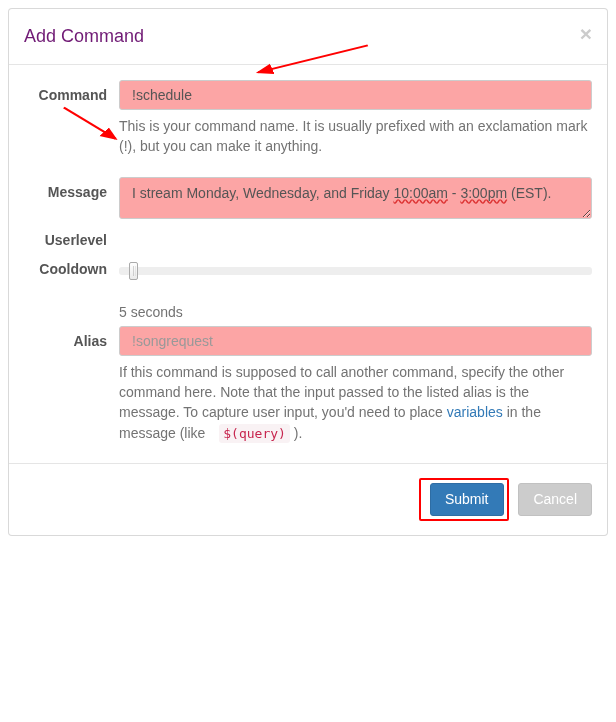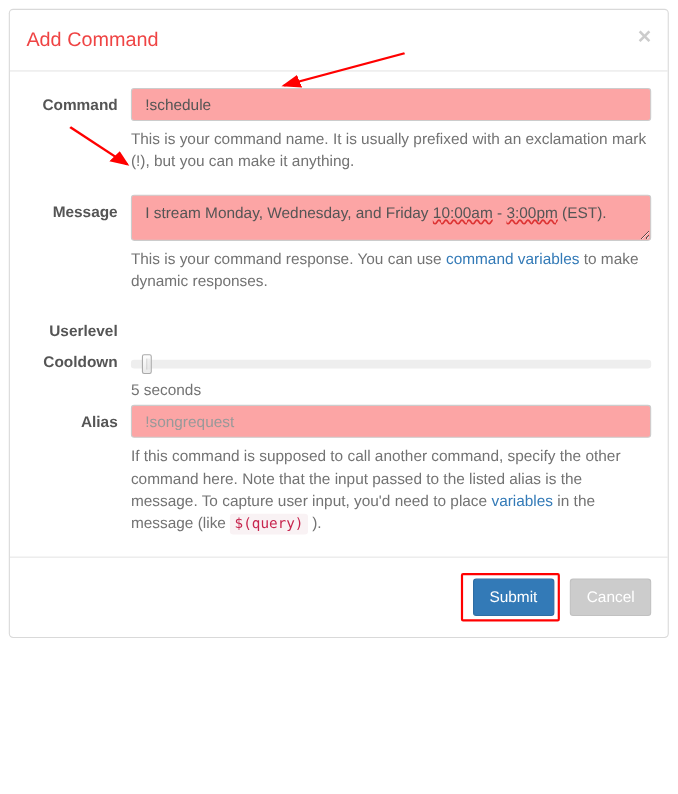--- a/index.html
+++ b/index.html
@@ -19,21 +19,21 @@
     position: relative;
   }
   .modal-header {
     padding: 15px 15px;
     border-bottom: 1px solid #e5e5e5;
     position: relative;
   }
   .modal-title {
     font-size: 18px;
     font-weight: 500;
-    color: #ef4444;
+    color: #701a75;
     margin: 0;
     line-height: 1.4;
   }
   .close {
     position: absolute;
     top: 14px;
     right: 15px;
     font-size: 21px;
     font-weight: 700;
     color: #ccc;
@@ -99,20 +99,21 @@
     margin: 6px 0 14px 0;
   }
   .help a { color: #337ab7; text-decoration: none; }
   .help code {
     color: #c7254e;
     background: #f9f2f4;
     padding: 2px 4px;
     font-size: 13px;
     border-radius: 3px;
     font-family: Menlo, Monaco, Consolas, monospace;
+    margin-left: 10px;
   }
   .slider-row {
     display: flex;
     align-items: center;
     height: 18px;
     margin-top: 8px;
   }
   .slider-track {
     flex: 1;
     height: 8px;
@@ -135,21 +136,21 @@
     position:absolute;
     left:3px; top:3px;
     width:1px; height:10px;
     background:#999;
     box-shadow: 2px 0 0 #ccc;
     opacity:0.4;
   }
   .slider-value {
     color:#737373;
     font-size:14px;
-    margin-top:6px;
+    margin-top:24px;
   }
   .spell {
     text-decoration: underline wavy #d33;
     text-decoration-skip-ink: none;
   }
   .modal-footer {
     padding: 14px 15px;
     border-top: 1px solid #e5e5e5;
     text-align: right;
   }
@@ -207,23 +208,20 @@
       </div>
     </div>
 
     <div class="form-row">
       <div class="label-col">Message</div>
       <div class="input-col">
         <div class="form-control" style="height:42px;overflow:auto;resize:vertical">
           <span class="msg-text">
             <span>I stream Monday, Wednesday, and Friday </span><span class="spell">10:00am</span><span> - </span><span class="spell">3:00pm</span><span> (EST).</span>
           </span>
-        </div>
-        <div class="help">
-          <span>This is your command response. You can use </span><a href="#">command variables</a><span> to make dynamic responses.</span>
         </div>
       </div>
     </div>
 
     <div class="form-row">
       <div class="label-col">Userlevel</div>
     </div>
 
     <div class="form-row">
       <div class="label-col">Cooldown</div>

